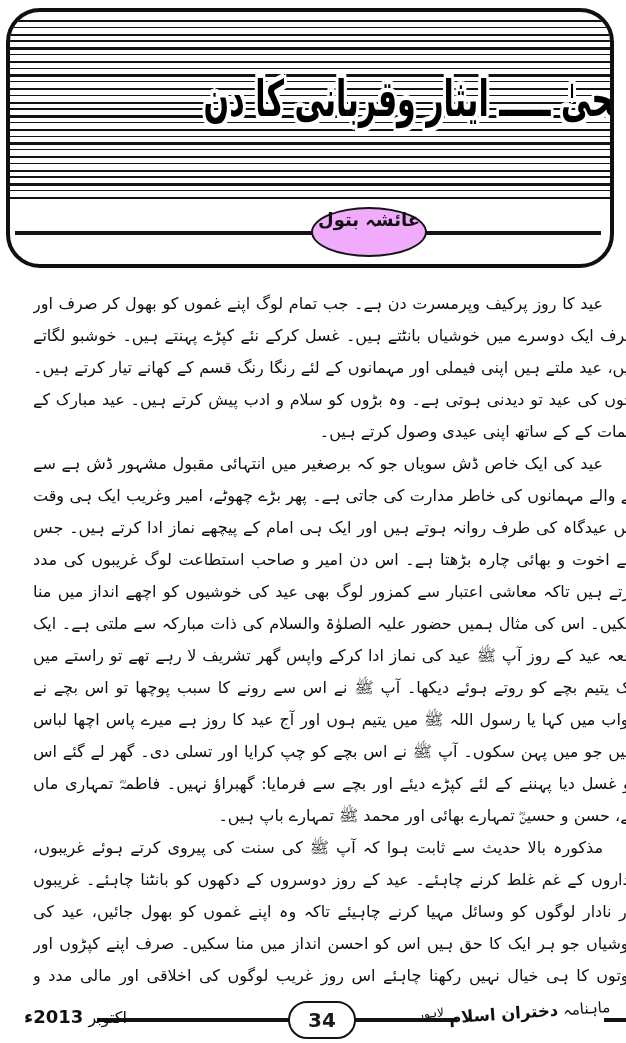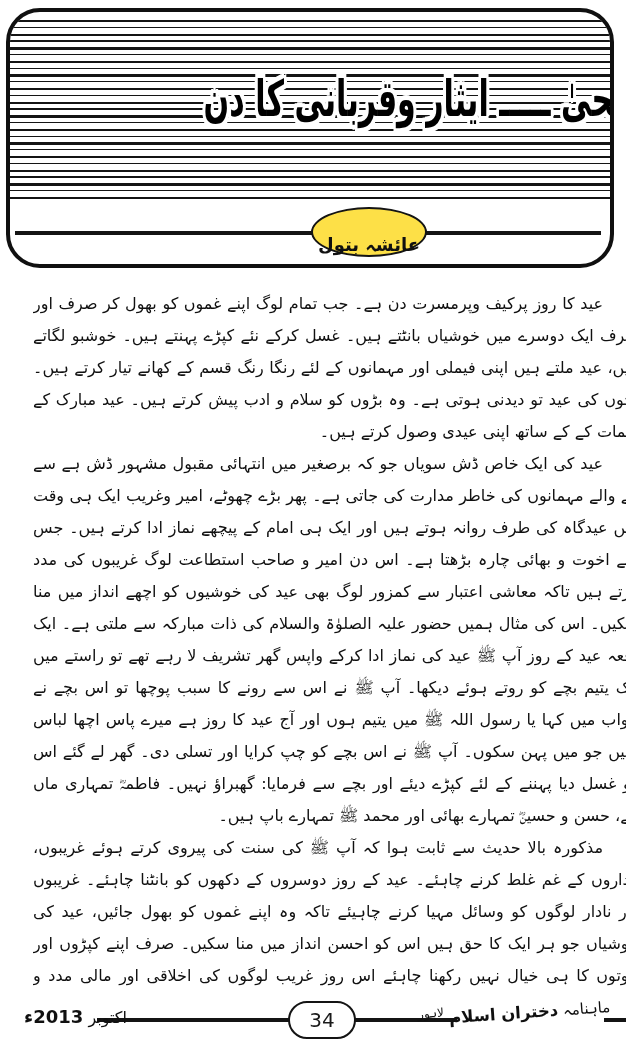--- a/index.html
+++ b/index.html
@@ -34,41 +34,41 @@
       -5px 0 0 #fff, 5px 0 0 #fff, 0 -5px 0 #fff, 0 5px 0 #fff,
       -3px -1px 0 #fff, 3px 1px 0 #fff, -1px 3px 0 #fff, 1px -3px 0 #fff;
   }
   .author-divider {
     position:absolute; left:15px; top:231px; width:586px; height:3.5px;
     background:#141414; z-index:1;
   }
   .author-badge {
     position:absolute; left:311px; top:207px; width:116px; height:50px;
     box-sizing:border-box; border:2.5px solid #141414; border-radius:50%;
-    background:#fde047; z-index:2;
-    display:flex; align-items:flex-end; justify-content:center;
+    background:#f0abfc; z-index:2;
+    display:flex; align-items:flex-start; justify-content:center;
   }
   .author-name { direction:rtl; font-size:18px; font-weight:bold; }
 
   
   .article-body {
     position:absolute; left:10px; top:288px; width:606px; height:698px;
     direction:rtl; text-align:justify; overflow:hidden;
     font-size:16px; line-height:32px;margin-left:23px;
   }
   .article-body p { margin:0; text-indent:36px; }
 
   
   .footer-rule { position:absolute; left:97px; top:1018px; width:360px; height:4px; background:#141414; }
   .footer-rule-right { position:absolute; left:604px; top:1018px; width:22px; height:4px; background:#141414; }
   .page-badge {
     position:absolute; left:288px; top:1001px; width:68px; height:38px;
     box-sizing:border-box; background:#fff; border:2.5px solid #141414;
     border-radius:19px; z-index:2;
-    display:flex; align-items:center; justify-content:center;
+    display:flex; align-items:center; justify-content:center;font-weight:bold;
   }
   .page-number { font-size:20px; color:#1a1a1a; }
   .issue-date { position:absolute; left:12px; top:1006px; direction:rtl; font-size:16px;margin-left:12px; }
   .issue-date .year { font-weight:bold; font-size:18px; }
   .magazine {
     position:absolute; right:16px; top:997px; direction:rtl; font-size:15px;
     transform:rotate(-4deg); transform-origin:right center; white-space:nowrap;
   }
   .magazine .name { font-weight:bold; font-size:16.5px; }
   .magazine .city { font-size:12px; position:relative; top:-7px; }

